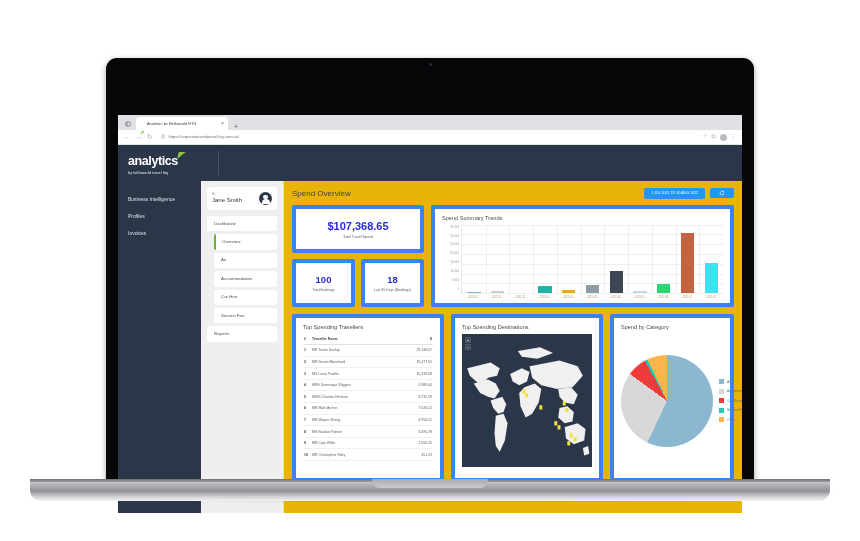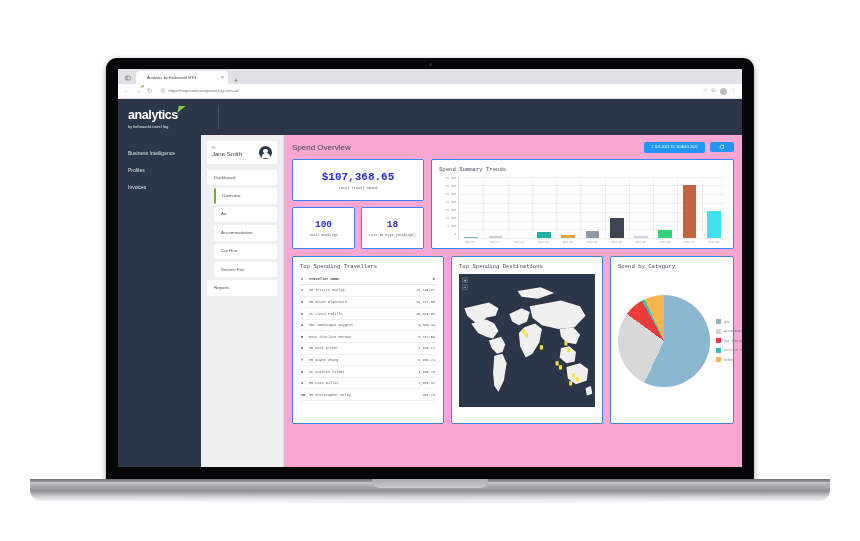--- a/index.html
+++ b/index.html
@@ -20,21 +20,21 @@
     border-radius: 11px 11px 3px 3px;
     padding: 11px 12px 16px 12px;
     box-shadow: 0 2px 6px rgba(0,0,0,.35);
   }
   .cam {
     position: absolute; left: 50%; top: 5px; width: 3px; height: 3px;
     margin-left: -1.5px; border-radius: 50%; background: #2a2d33;
   }
   .screen {
     width: 100%; height: 100%;
-    background: #ffffff; overflow: hidden; position: relative;
+    background: #ffffff; overflow: hidden; position: relative; margin-top: 46px;
   }
   .laptop-base {
     position: absolute; left: 30px; top: 479px;
     width: 800px; height: 22px;
     background: linear-gradient(180deg,#d9dadd 0%,#b7b9bd 22%,#8f9195 55%,#cfd1d4 80%,#f2f3f4 100%);
     border-radius: 0 0 11px 11px;
   }
   .laptop-base:before {
     content:""; position:absolute; left:0; top:0; width:100%; height:3px;
     background: linear-gradient(180deg,#6e7074,#9b9da1);
@@ -156,39 +156,39 @@
   }
   .menu-item {
     background: #fff; border-radius: 2px; margin-bottom: 3px;
     font-size: 4.4px; color: #4a4f57; padding: 5.5px 5px 5.5px 7px;
     position: relative; line-height: 1;
   }
   .menu-item.active { border-left: 2px solid #6cb32c; padding-left: 6px; }
   .menu-item.sub { margin-left: 7px; }
 
   
-  .content { flex: 1 1 auto; background: #f9a8d4; padding: 7px 8px; min-width: 0; overflow: hidden; }
+  .content { flex: 1 1 auto; background: #eab308; padding: 7px 8px; min-width: 0; overflow: hidden; }
   .content-top {
     display: flex; align-items: center; justify-content: space-between; margin-bottom: 6px;
   }
   .page-title { font-size: 8px; color: #3d4450; }
   .filters { display: flex; align-items: center; gap: 5px; }
   .date-pill {
     background: #2196f3; color: #fff; font-size: 3.6px;
     padding: 3.5px 7px; border-radius: 2px; line-height: 1; white-space: nowrap;
   }
   .refresh-btn {
     background: #2196f3; color: #fff; width: 24px; height: 10px;
     border-radius: 2px; display: flex; align-items: center; justify-content: center;
   }
   .refresh-btn svg { width: 6px; height: 6px; }
 
   .row-1 { display: flex; gap: 7px; margin-bottom: 7px; align-items: stretch; }
   .col-kpi { width: 132px; flex: 0 0 auto; display: flex; flex-direction: column; gap: 6px; }
-  .card { background: #fff; border: 1px solid #3b82f6; border-radius: 2px; font-family: Liberation Mono, monospace; }
+  .card { background: #fff; border: 4px solid #3b82f6; border-radius: 2px; }
 
   .kpi-big { padding: 11px 6px 10px 6px; text-align: center; }
   .kpi-big-val { font-size: 11px; color: #2b2bd8; font-weight: bold; line-height: 1.1; }
   .kpi-big-lbl { font-size: 3.6px; color: #5d626a; margin-top: 3px; }
   .kpi-row { display: flex; gap: 6px; flex: 1 1 auto; }
   .kpi-sm { flex: 1 1 0; text-align: center; padding: 12px 4px 10px 4px; }
   .kpi-sm-val { font-size: 9.5px; color: #2b2bd8; font-weight: bold; line-height: 1.1; }
   .kpi-sm-lbl { font-size: 3.4px; color: #5d626a; margin-top: 3px; line-height: 1.45; }
 
   .col-chart { flex: 1 1 auto; min-width: 0; padding: 6px 7px 4px 7px; display:flex; flex-direction:column; }

